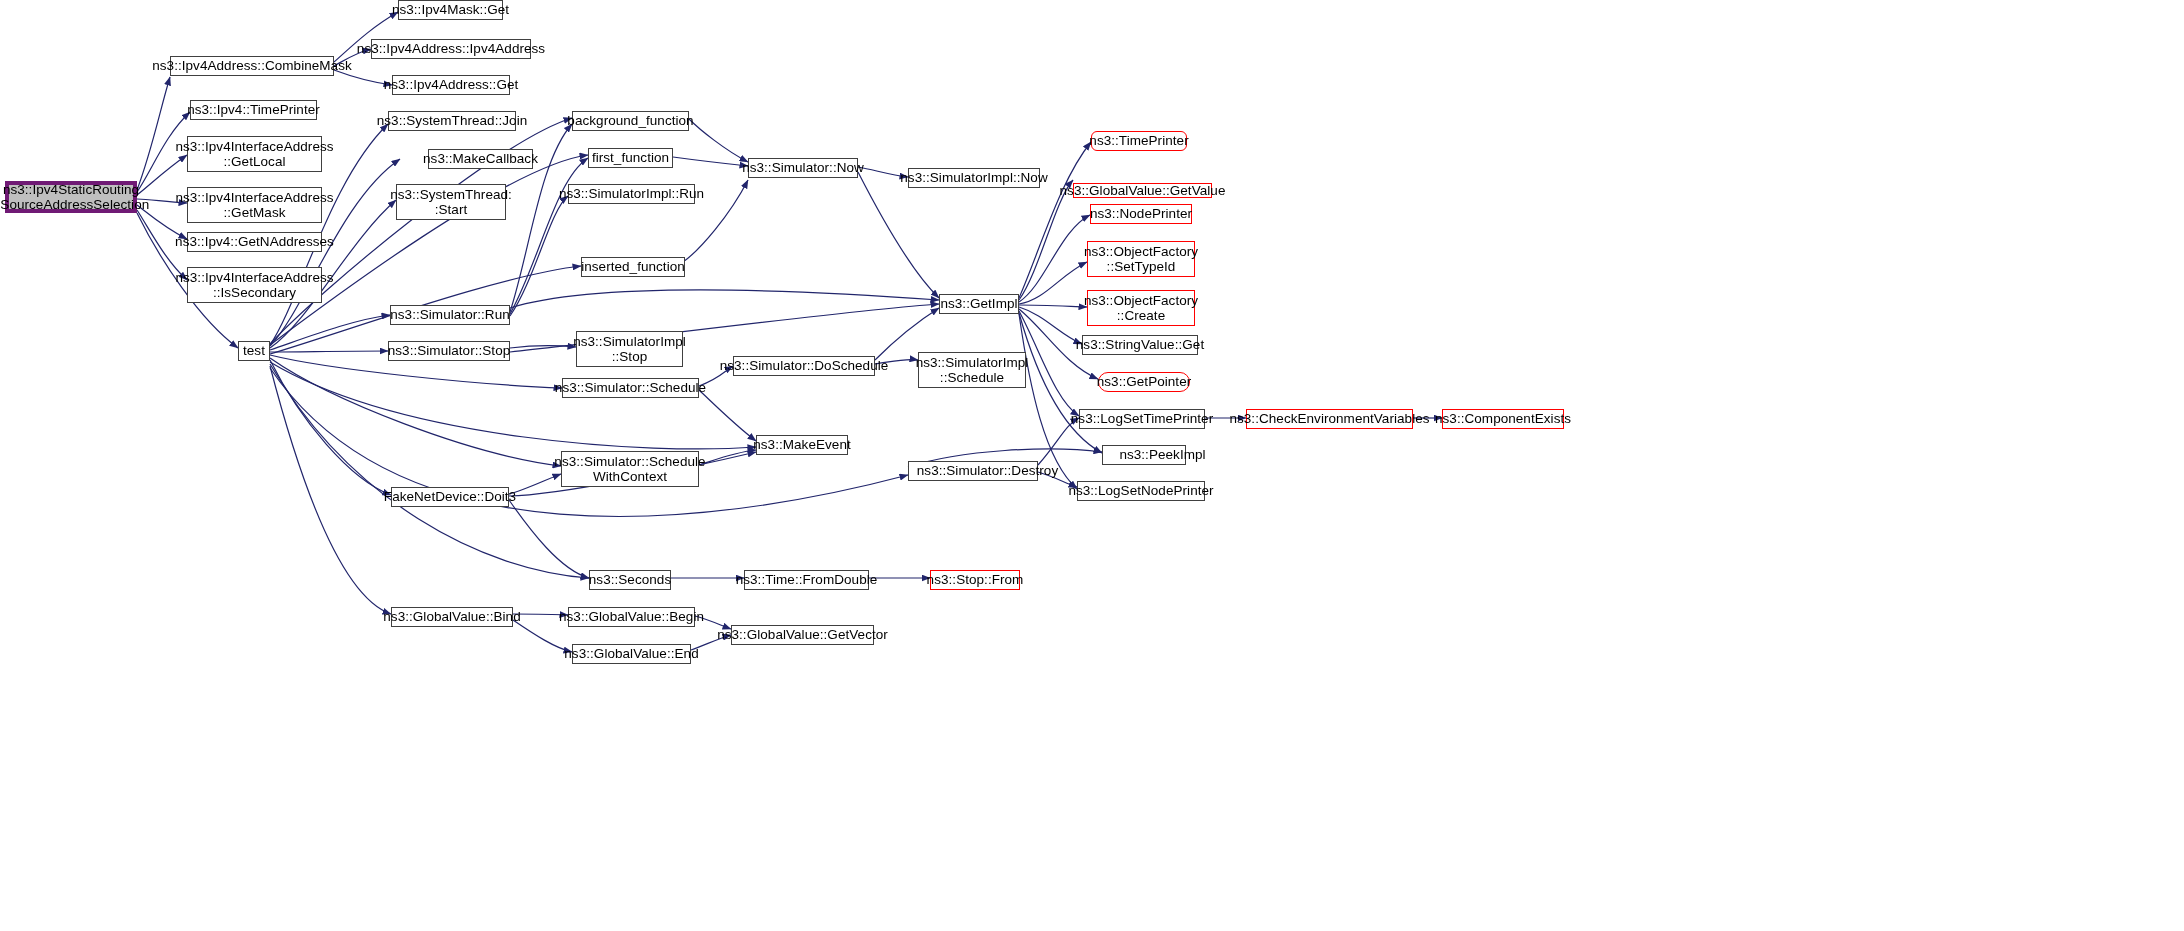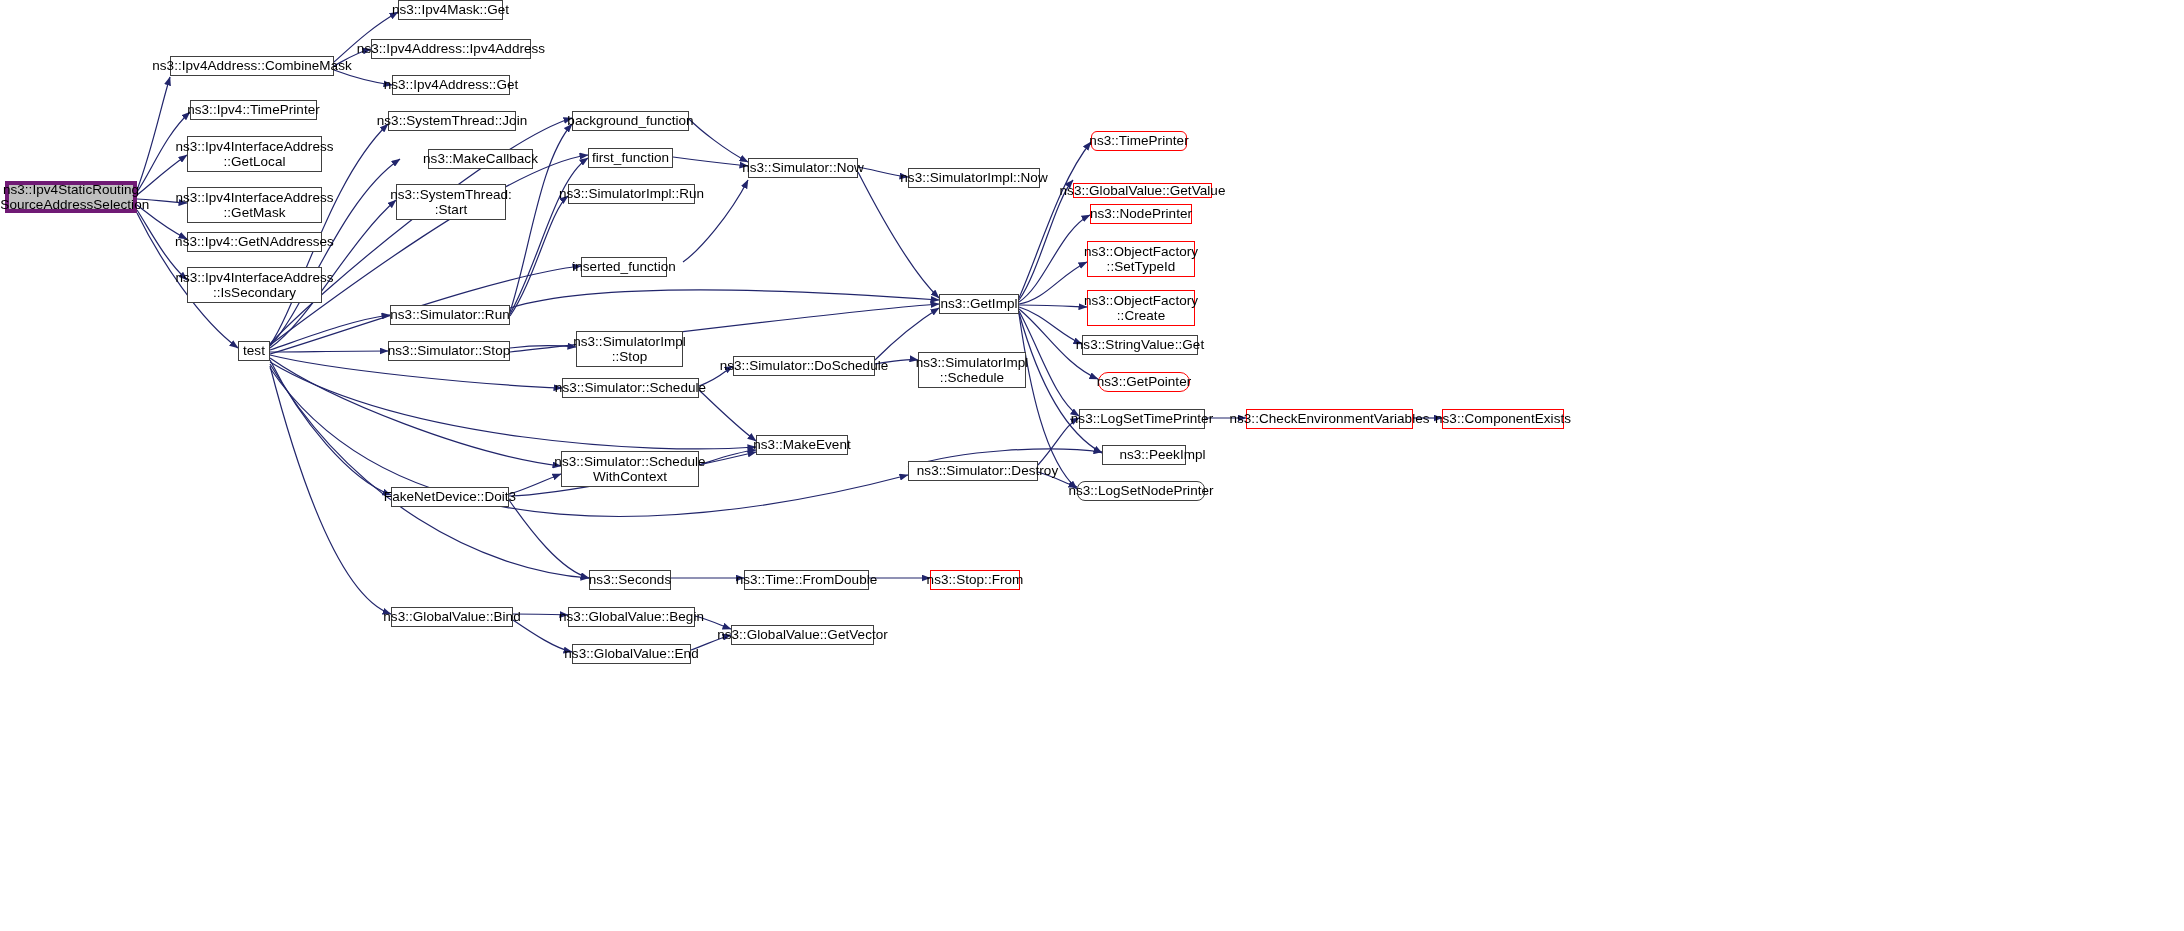--- a/index.html
+++ b/index.html
@@ -151,21 +151,21 @@
 :Start</div>
       <div class="gnode" style="left: 390px; top: 305px; width: 120px; height: 20px;">ns3::Simulator::Run</div>
       <div class="gnode" style="left: 388px; top: 341px; width: 122px; height: 20px;">ns3::Simulator::Stop</div>
       <div class="gnode" style="left: 562px; top: 378px; width: 137px; height: 20px;">ns3::Simulator::Schedule</div>
       <div class="gnode" style="left: 561px; top: 451px; width: 138px; height: 36px;">ns3::Simulator::Schedule
 WithContext</div>
       <div class="gnode" style="left: 391px; top: 487px; width: 118px; height: 20px;">FakeNetDevice::Doit3</div>
       <div class="gnode" style="left: 572px; top: 111px; width: 117px; height: 20px;">background_function</div>
       <div class="gnode" style="left: 588px; top: 148px; width: 85px; height: 20px;">first_function</div>
       <div class="gnode" style="left: 568px; top: 184px; width: 127px; height: 20px;">ns3::SimulatorImpl::Run</div>
-      <div class="gnode" style="left: 581px; top: 257px; width: 86px; height: 20px;">inserted_function</div>
+      <div class="gnode" style="left: 581px; top: 257px; width: 104px; height: 20px;">inserted_function</div>
       <div class="gnode" style="left: 576px; top: 331px; width: 107px; height: 36px;">ns3::SimulatorImpl
 ::Stop</div>
       <div class="gnode" style="left: 756px; top: 435px; width: 92px; height: 20px;">ns3::MakeEvent</div>
       <div class="gnode" style="left: 589px; top: 570px; width: 82px; height: 20px;">ns3::Seconds</div>
       <div class="gnode" style="left: 391px; top: 607px; width: 122px; height: 20px;">ns3::GlobalValue::Bind</div>
       <div class="gnode" style="left: 568px; top: 607px; width: 127px; height: 20px;">ns3::GlobalValue::Begin</div>
       <div class="gnode" style="left: 572px; top: 644px; width: 119px; height: 20px;">ns3::GlobalValue::End</div>
       <div class="gnode" style="left: 731px; top: 625px; width: 143px; height: 20px;">ns3::GlobalValue::GetVector</div>
       <div class="gnode" style="left: 748px; top: 158px; width: 110px; height: 20px;">ns3::Simulator::Now</div>
       <div class="gnode" style="left: 908px; top: 168px; width: 132px; height: 20px;">ns3::SimulatorImpl::Now</div>
@@ -180,18 +180,18 @@
       <div class="gnode red" style="left: 1073px; top: 183px; width: 139px; height: 15px;">ns3::GlobalValue::GetValue</div>
       <div class="gnode red" style="left: 1090px; top: 204px; width: 102px; height: 20px;">ns3::NodePrinter</div>
       <div class="gnode red" style="left: 1087px; top: 241px; width: 108px; height: 36px;">ns3::ObjectFactory
 ::SetTypeId</div>
       <div class="gnode red" style="left: 1087px; top: 290px; width: 108px; height: 36px;">ns3::ObjectFactory
 ::Create</div>
       <div class="gnode" style="left: 1082px; top: 335px; width: 116px; height: 20px;">ns3::StringValue::Get</div>
       <div class="gnode red" style="left: 1098px; top: 372px; width: 92px; height: 20px; border-radius: 10px;">ns3::GetPointer</div>
       <div class="gnode" style="left: 1079px; top: 409px; width: 126px; height: 20px;">ns3::LogSetTimePrinter</div>
       <div class="gnode" style="left: 1102px; top: 445px; width: 84px; height: 20px; padding-left: 40px;">ns3::PeekImpl</div>
-      <div class="gnode" style="left: 1077px; top: 481px; width: 128px; height: 20px; border-radius: 8px;">ns3::LogSetNodePrinter</div>
+      <div class="gnode" style="left: 1077px; top: 481px; width: 128px; height: 20px;">ns3::LogSetNodePrinter</div>
       <div class="gnode red" style="left: 1246px; top: 409px; width: 167px; height: 20px;">ns3::CheckEnvironmentVariables</div>
       <div class="gnode red" style="left: 1442px; top: 409px; width: 122px; height: 20px;">ns3::ComponentExists</div>
     </div>
 
 </div>
 
 </body></html>

